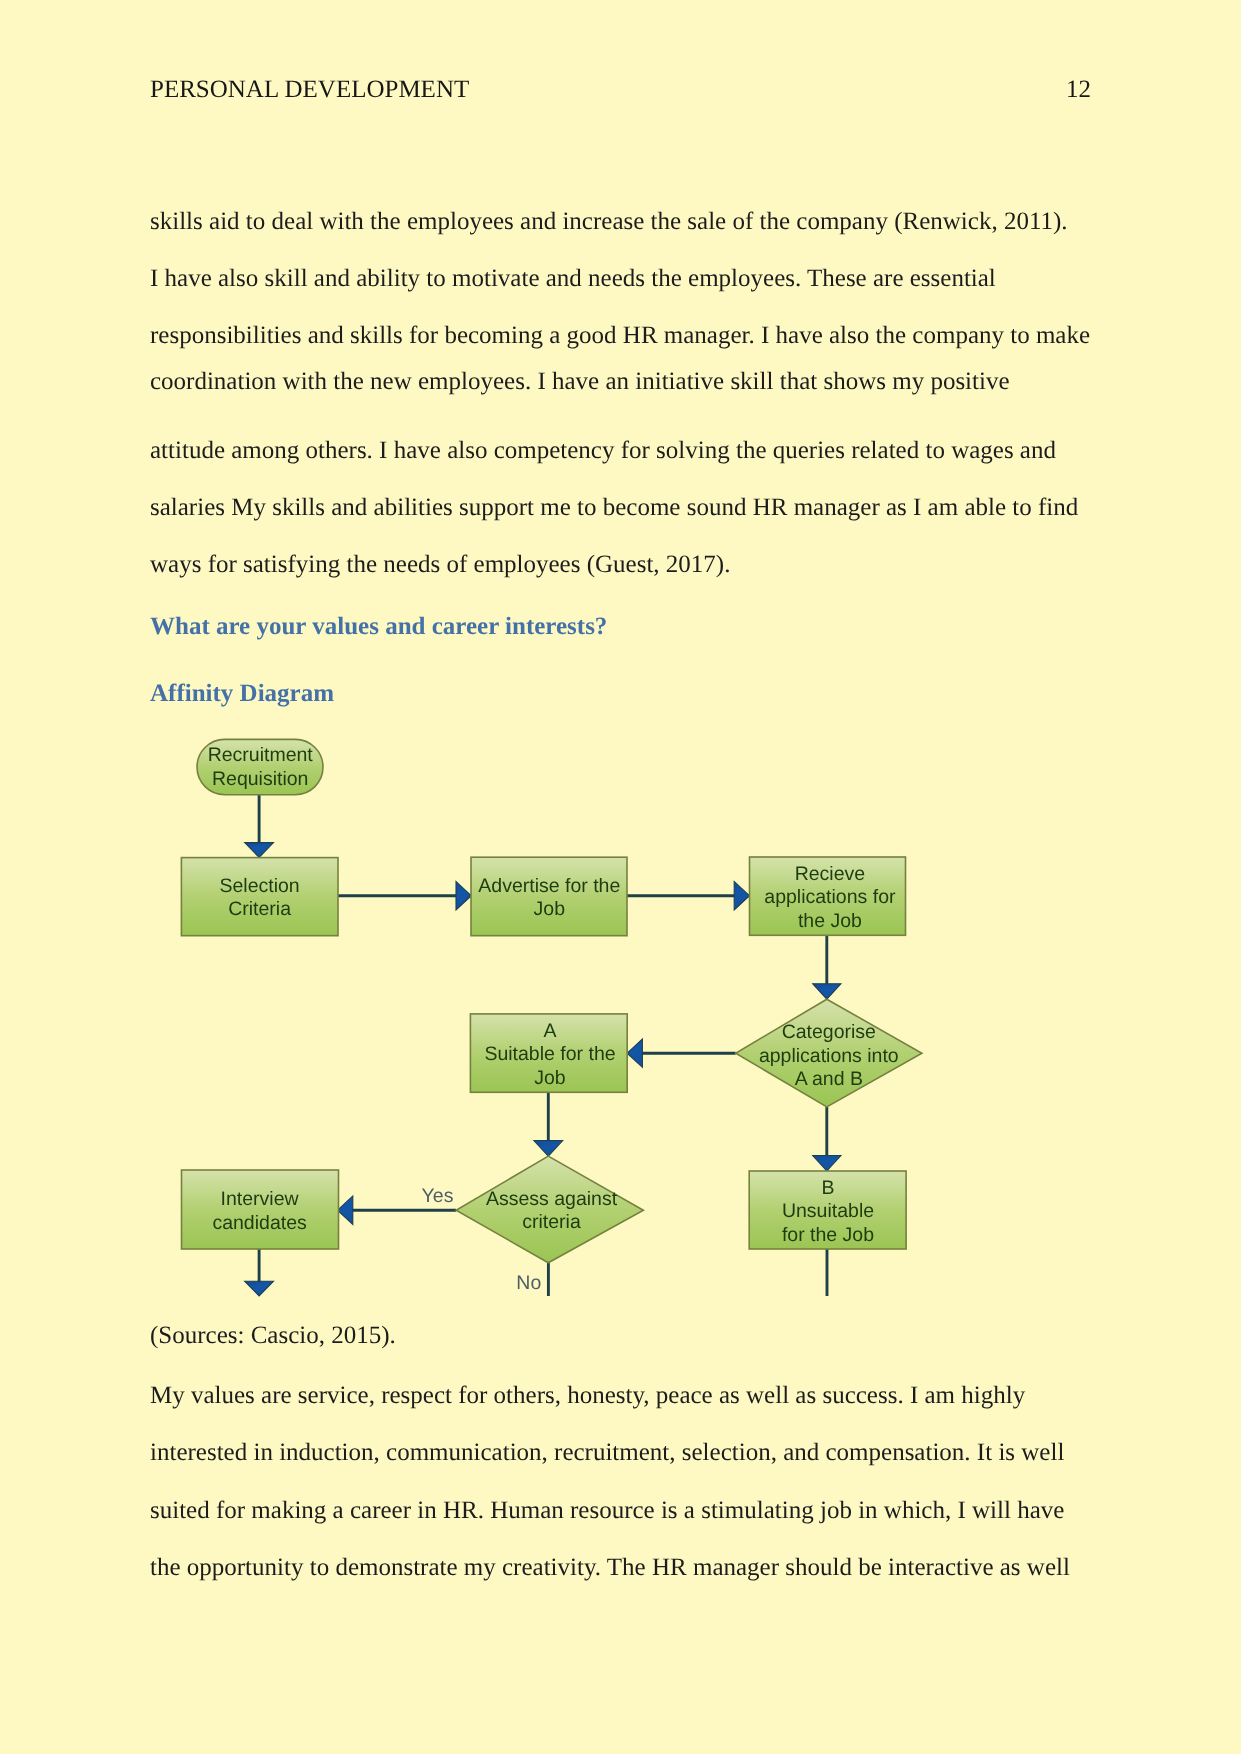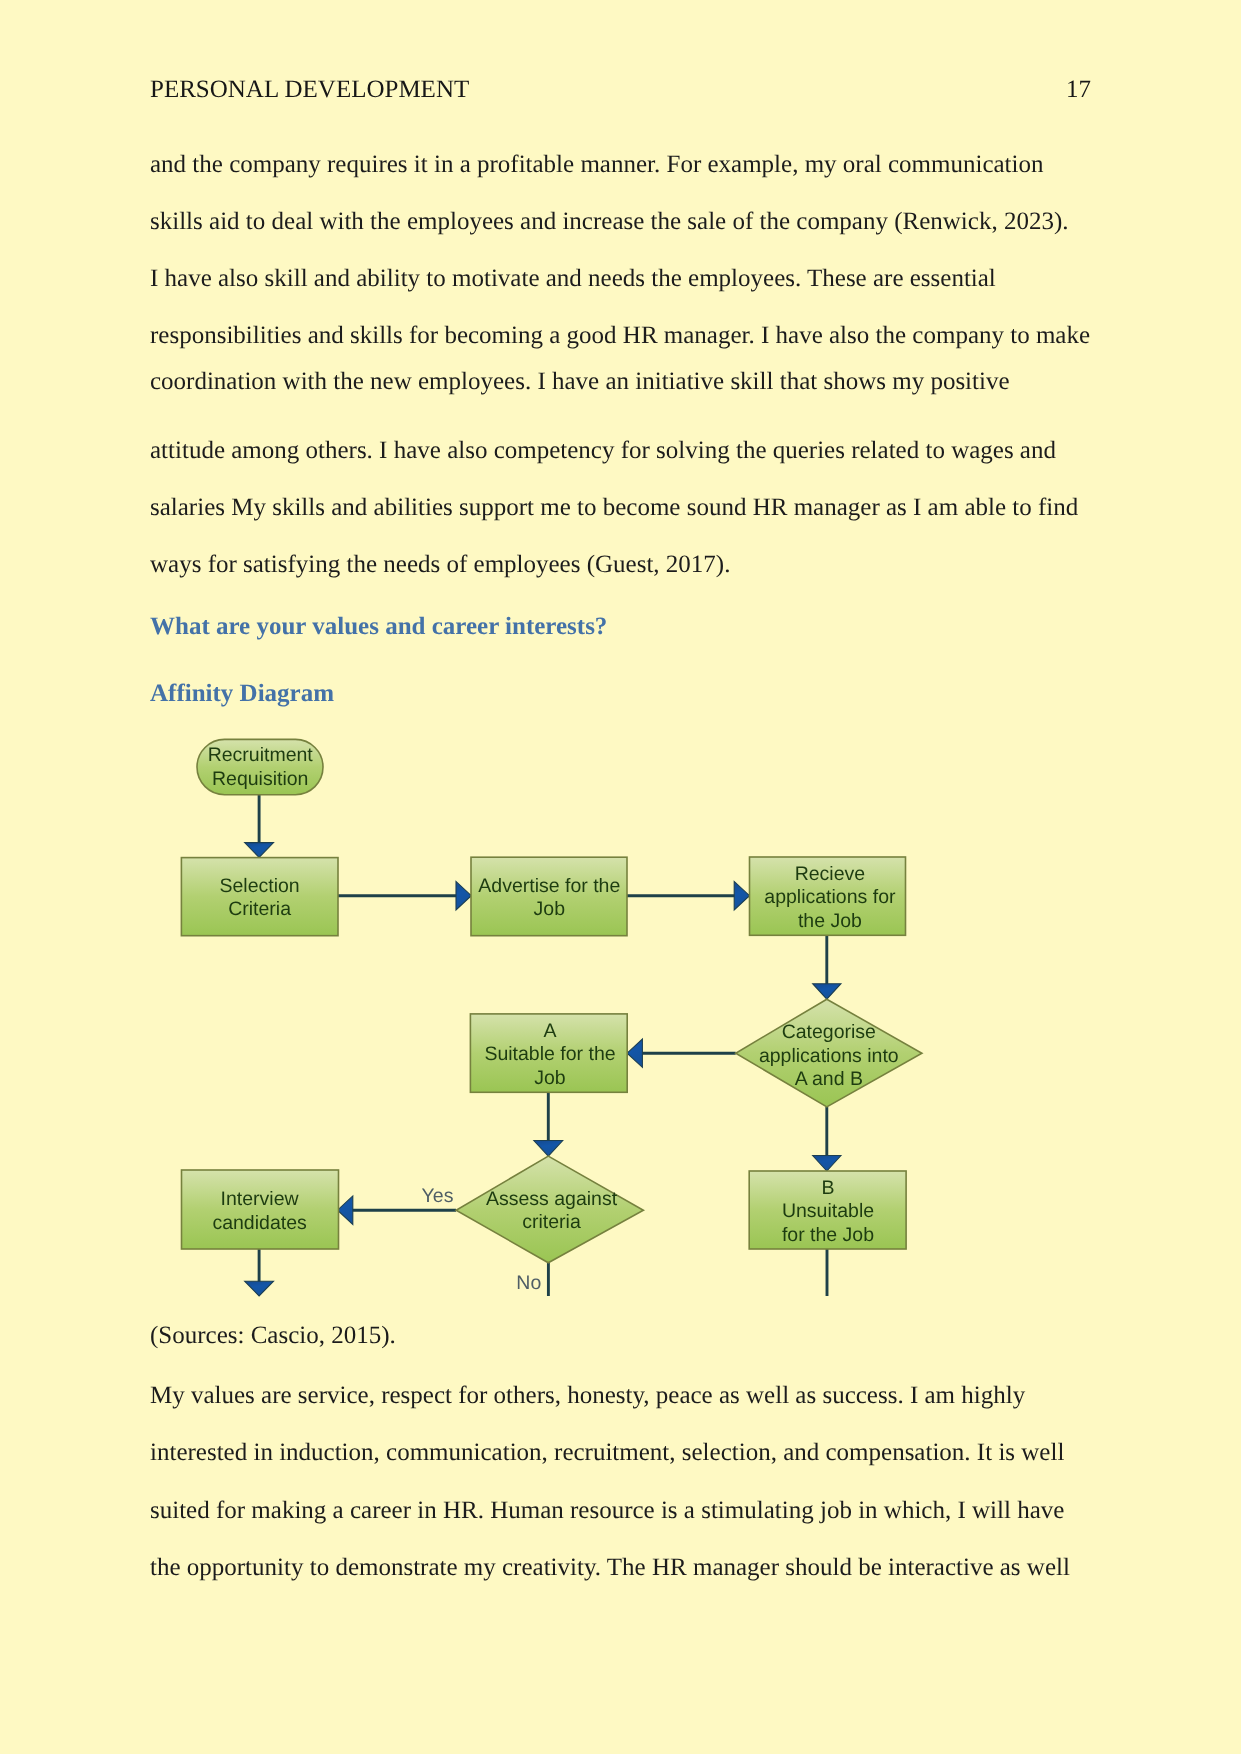--- a/index.html
+++ b/index.html
@@ -13,24 +13,23 @@
   .head2{position:absolute;left:150px;font-size:25px;font-weight:bold;color:#4472a8;white-space:pre;line-height:32px;filter:opacity(1);}
 
   .diagram{position:absolute;left:0px;top:0px;filter:opacity(1);}
 </style>
 </head>
 <body>
 
 <div class="page">
 
   <div class="hdr">PERSONAL DEVELOPMENT</div>
-  <div class="pgnum">17</div>
+  <div class="pgnum">12</div>
 
-  <div class="tline" style="top:148.5px">and the company requires it in a profitable manner. For example, my oral communication</div>
-  <div class="tline" style="top:205.7px">skills aid to deal with the employees and increase the sale of the company (Renwick, 2023).</div>
+  <div class="tline" style="top:205.7px">skills aid to deal with the employees and increase the sale of the company (Renwick, 2011).</div>
   <div class="tline" style="top:262.9px">I have also skill and ability to motivate and needs the employees. These are essential</div>
   <div class="tline" style="top:320.1px">responsibilities and skills for becoming a good HR manager. I have also the company to make</div>
   <div class="tline" style="top:366px">coordination with the new employees. I have an initiative skill that shows my positive</div>
   <div class="tline" style="top:434.5px">attitude among others. I have also competency for solving the queries related to wages and</div>
   <div class="tline" style="top:491.7px">salaries My skills and abilities support me to become sound HR manager as I am able to find</div>
   <div class="tline" style="top:548.9px">ways for satisfying the needs of employees (Guest, 2017).</div>
 
   <div class="head2" style="top:611px">What are your values and career interests?</div>
   <div class="head2" style="top:678px">Affinity Diagram</div>
 

